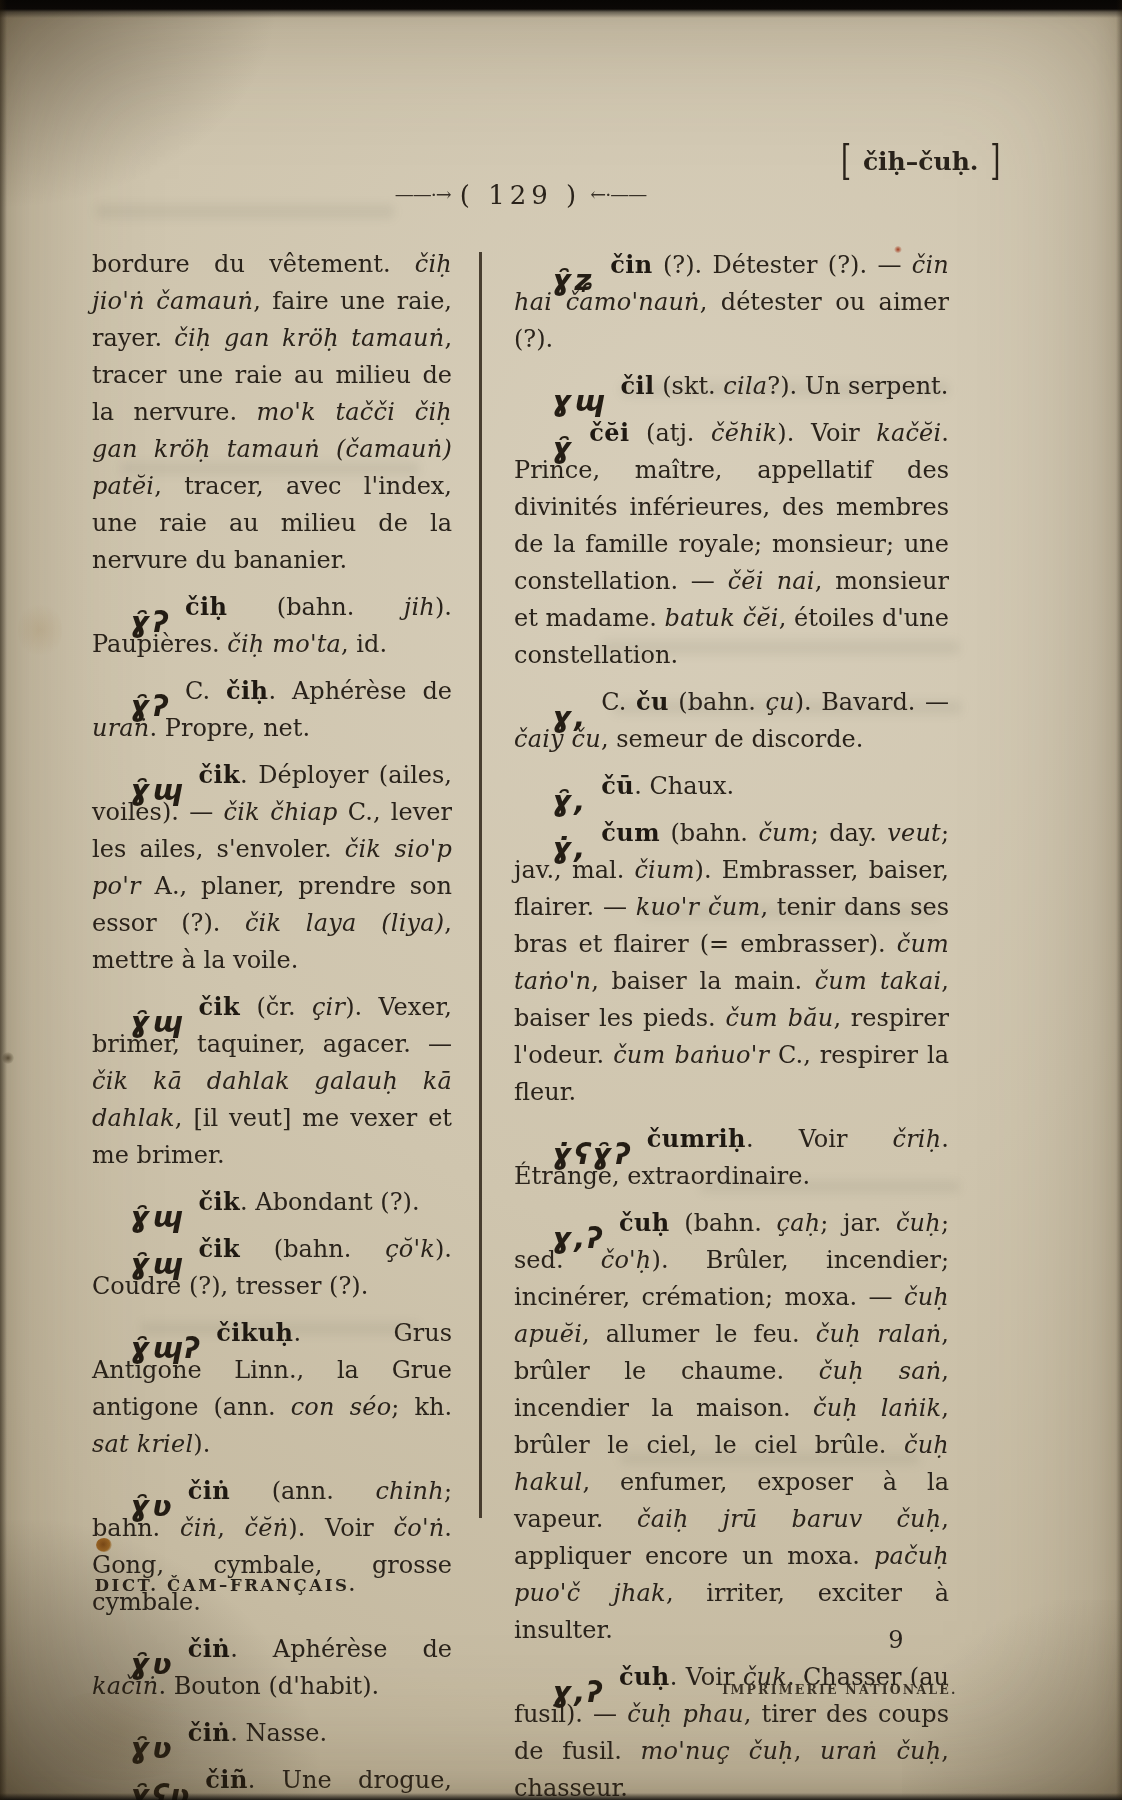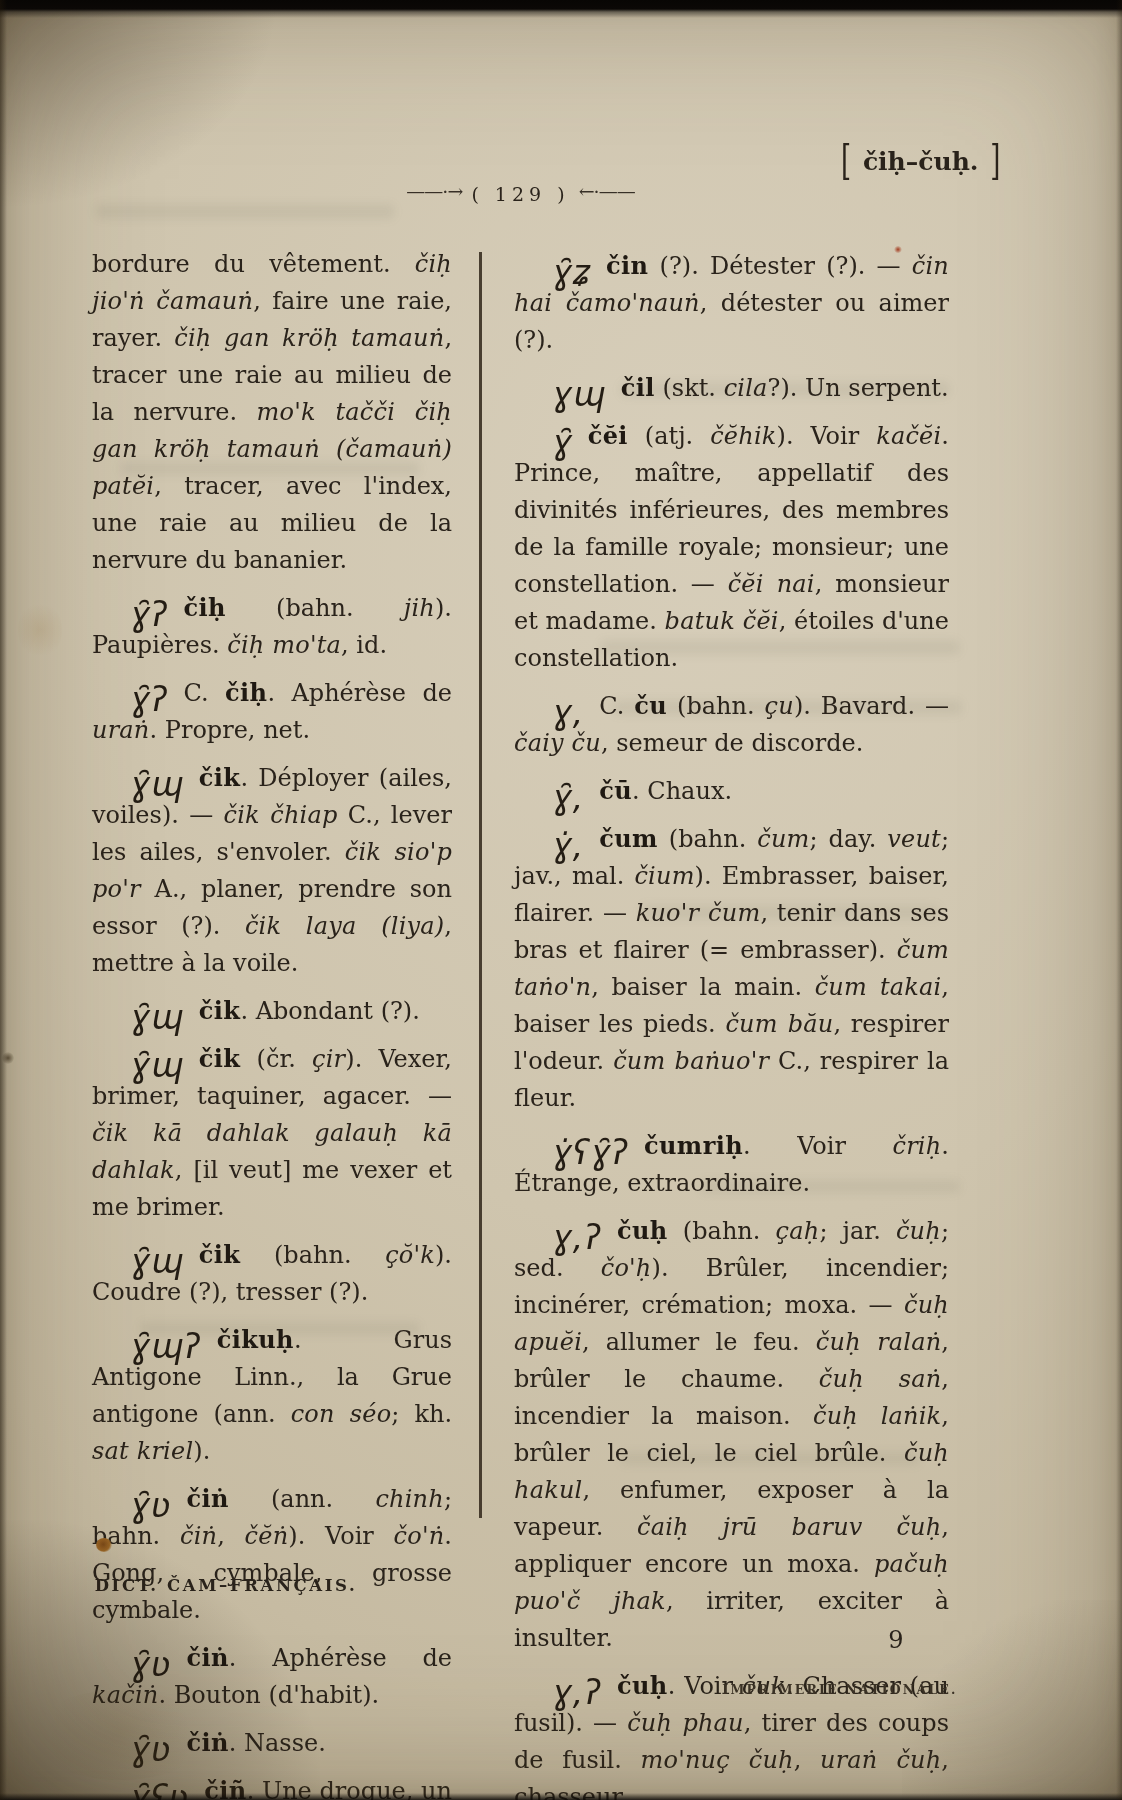--- a/index.html
+++ b/index.html
@@ -12,32 +12,32 @@
   .edge-top{position:absolute;top:0;left:0;right:0;height:18px;background:linear-gradient(to bottom,#080604 0px,#0b0806 9px,rgba(11,8,6,.45) 12px,rgba(11,8,6,0) 18px);z-index:7;}
   .edge-bottom{position:absolute;bottom:0;left:0;right:0;height:7px;background:linear-gradient(to top,rgba(10,8,6,.85),rgba(10,8,6,0));z-index:7;}
   .edge-left{position:absolute;left:0;top:0;bottom:0;width:7px;background:linear-gradient(to right,rgba(30,22,10,.55),rgba(30,22,10,0));z-index:7;}
   .edge-right{position:absolute;right:0;top:0;bottom:0;width:6px;background:linear-gradient(to left,rgba(30,22,10,.35),rgba(30,22,10,0));z-index:7;}
   .corner-tl{position:absolute;left:0;top:0;width:280px;height:210px;background:radial-gradient(at 0% 0%,rgba(42,30,14,.42),transparent 70%);z-index:6;}
   .corner-bl{position:absolute;left:0;bottom:0;width:320px;height:280px;background:radial-gradient(at 0% 100%,rgba(28,20,9,.5),transparent 72%);z-index:6;}
   .corner-br{position:absolute;right:0;bottom:0;width:220px;height:200px;background:radial-gradient(at 100% 100%,rgba(40,30,14,.28),transparent 75%);z-index:6;}
 
   .pagenum-row{position:absolute;top:180px;left:76px;width:889px;text-align:center;white-space:nowrap;z-index:3;}
   .orn{font-size:19px;letter-spacing:-1px;vertical-align:3px;opacity:.92;margin:0 4px;}
-  .pn{font-size:19px;letter-spacing:5px;}
+  .pn{font-size:26px;letter-spacing:5px;}
   .range{position:absolute;top:146px;left:838px;width:156px;font-size:25px;font-weight:bold;white-space:nowrap;z-index:3;}
   .range .br{display:inline-block;transform:scaleY(1.55);font-weight:normal;font-size:26px;margin:0 3px;}
 
   .col{position:absolute;top:246px;text-align:justify;font-size:24px;line-height:37px;z-index:3;}
   .col-left{left:76px;width:392px;}
   .col-right{left:498px;width:467px;}
   .divider{position:absolute;left:479px;top:252px;width:2.5px;height:1266px;background:#342a1e;opacity:.88;z-index:3;}
 
   .entry{margin:0 16px 9px;text-indent:38px;}
   .entry.cont{text-indent:0;}
-  .glyph{font-family:"DejaVu Sans",sans-serif;font-style:italic;font-weight:normal;font-size:33px;line-height:1;letter-spacing:1px;margin-right:15px;position:relative;top:10px;color:#241d14;}
+  .glyph{font-family:"DejaVu Sans",sans-serif;font-style:italic;font-weight:bold;font-size:29px;line-height:1;letter-spacing:1px;margin-right:15px;position:relative;top:17px;color:#241d14;}
   .etext b{color:#1f1912;letter-spacing:.4px;}
   .etext i{letter-spacing:.2px;}
 
   .dict-footer{position:absolute;top:1576px;left:76px;width:300px;text-align:center;font-size:16.5px;font-weight:bold;letter-spacing:2.6px;z-index:3;}
   .sheet-number{position:absolute;top:1626px;left:876px;width:40px;text-align:center;font-size:24px;z-index:3;}
   .printer{position:absolute;top:1682px;left:718px;width:244px;text-align:center;font-size:12.5px;font-weight:bold;letter-spacing:2.2px;color:#3b3226;z-index:3;}
 
   .ghost{position:absolute;background:rgba(104,112,88,.10);filter:blur(4px);border-radius:8px;z-index:2;}
   .g1{left:95px;top:204px;width:300px;height:15px;}
   .g2{left:620px;top:382px;width:330px;height:15px;}
@@ -89,22 +89,22 @@
     <span class="br">[</span>
     <span>čiḥ–čuḥ.</span>
     <span class="br">]</span>
   </div>
 
   <div class="col col-left" id="col-left">
       <p class="entry cont"><span class="etext">bordure du vêtement. <i>čiḥ jio'ṅ čamauṅ</i>, faire une raie, rayer. <i>čiḥ gan kröḥ tamauṅ</i>, tracer une raie au milieu de la nervure. <i>mo'k tačči čiḥ gan kröḥ tamauṅ (čamauṅ) patĕi</i>, tracer, avec l'index, une raie au milieu de la nervure du bananier.</span></p>
       <p class="entry"><span class="glyph">ɣ̑ʔ</span><span class="etext"><b>čiḥ</b> (bahn. <i>jih</i>). Paupières. <i>čiḥ mo'ta</i>, id.</span></p>
       <p class="entry"><span class="glyph">ɣ̑ʔ</span><span class="etext">C. <b>čiḥ</b>. Aphérèse de <i>uraṅ</i>. Propre, net.</span></p>
       <p class="entry"><span class="glyph">ɣ̑ɰ</span><span class="etext"><b>čik</b>. Déployer (ailes, voiles). — <i>čik čhiap</i> C., lever les ailes, s'envoler. <i>čik sio'p po'r</i> A., planer, prendre son essor (?). <i>čik laya (liya)</i>, mettre à la voile.</span></p>
+      <p class="entry"><span class="glyph">ɣ̑ɰ</span><span class="etext"><b>čik</b> (čr. <i>çir</i>). Vexer, brimer, taquiner, agacer. — <i>čik kā dahlak galauḥ kā dahlak</i>, [il veut] me vexer et me brimer.</span></p>
       <p class="entry"><span class="glyph">ɣ̑ɰ</span><span class="etext"><b>čik</b>. Abondant (?).</span></p>
-      <p class="entry"><span class="glyph">ɣ̑ɰ</span><span class="etext"><b>čik</b> (čr. <i>çir</i>). Vexer, brimer, taquiner, agacer. — <i>čik kā dahlak galauḥ kā dahlak</i>, [il veut] me vexer et me brimer.</span></p>
       <p class="entry"><span class="glyph">ɣ̑ɰ</span><span class="etext"><b>čik</b> (bahn. <i>çŏ'k</i>). Coudre (?), tresser (?).</span></p>
       <p class="entry"><span class="glyph">ɣ̑ɰʔ</span><span class="etext"><b>čikuḥ</b>. Grus Antigone Linn., la Grue antigone (ann. <i>con séo</i>; kh. <i>sat kriel</i>).</span></p>
       <p class="entry"><span class="glyph">ɣ̑ʋ</span><span class="etext"><b>čiṅ</b> (ann. <i>chinh</i>; bahn. <i>čiṅ</i>, <i>čĕṅ</i>). Voir <i>čo'ṅ</i>. Gong, cymbale, grosse cymbale.</span></p>
       <p class="entry"><span class="glyph">ɣ̑ʋ</span><span class="etext"><b>čiṅ</b>. Aphérèse de <i>kačiṅ</i>. Bouton (d'habit).</span></p>
       <p class="entry"><span class="glyph">ɣ̑ʋ</span><span class="etext"><b>čiṅ</b>. Nasse.</span></p>
       <p class="entry"><span class="glyph">ɣ̑ʕʋ</span><span class="etext"><b>čiñ</b>. Une drogue, un remède. — , id.</span></p>
     </div>
   <div class="divider"></div>
   <div class="col col-right" id="col-right">
       <p class="entry"><span class="glyph">ɣ̑ʑ</span><span class="etext"><b>čin</b> (?). Détester (?). — <i>čin hai čamo'nauṅ</i>, détester ou aimer (?).</span></p>

